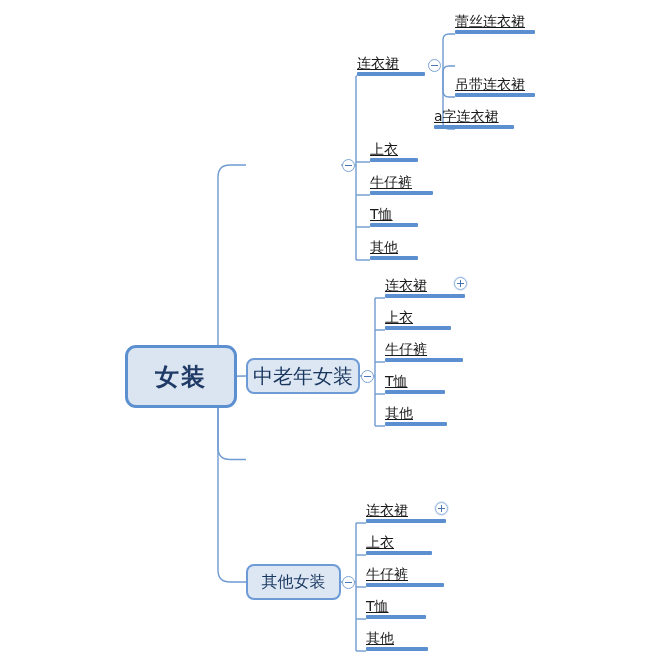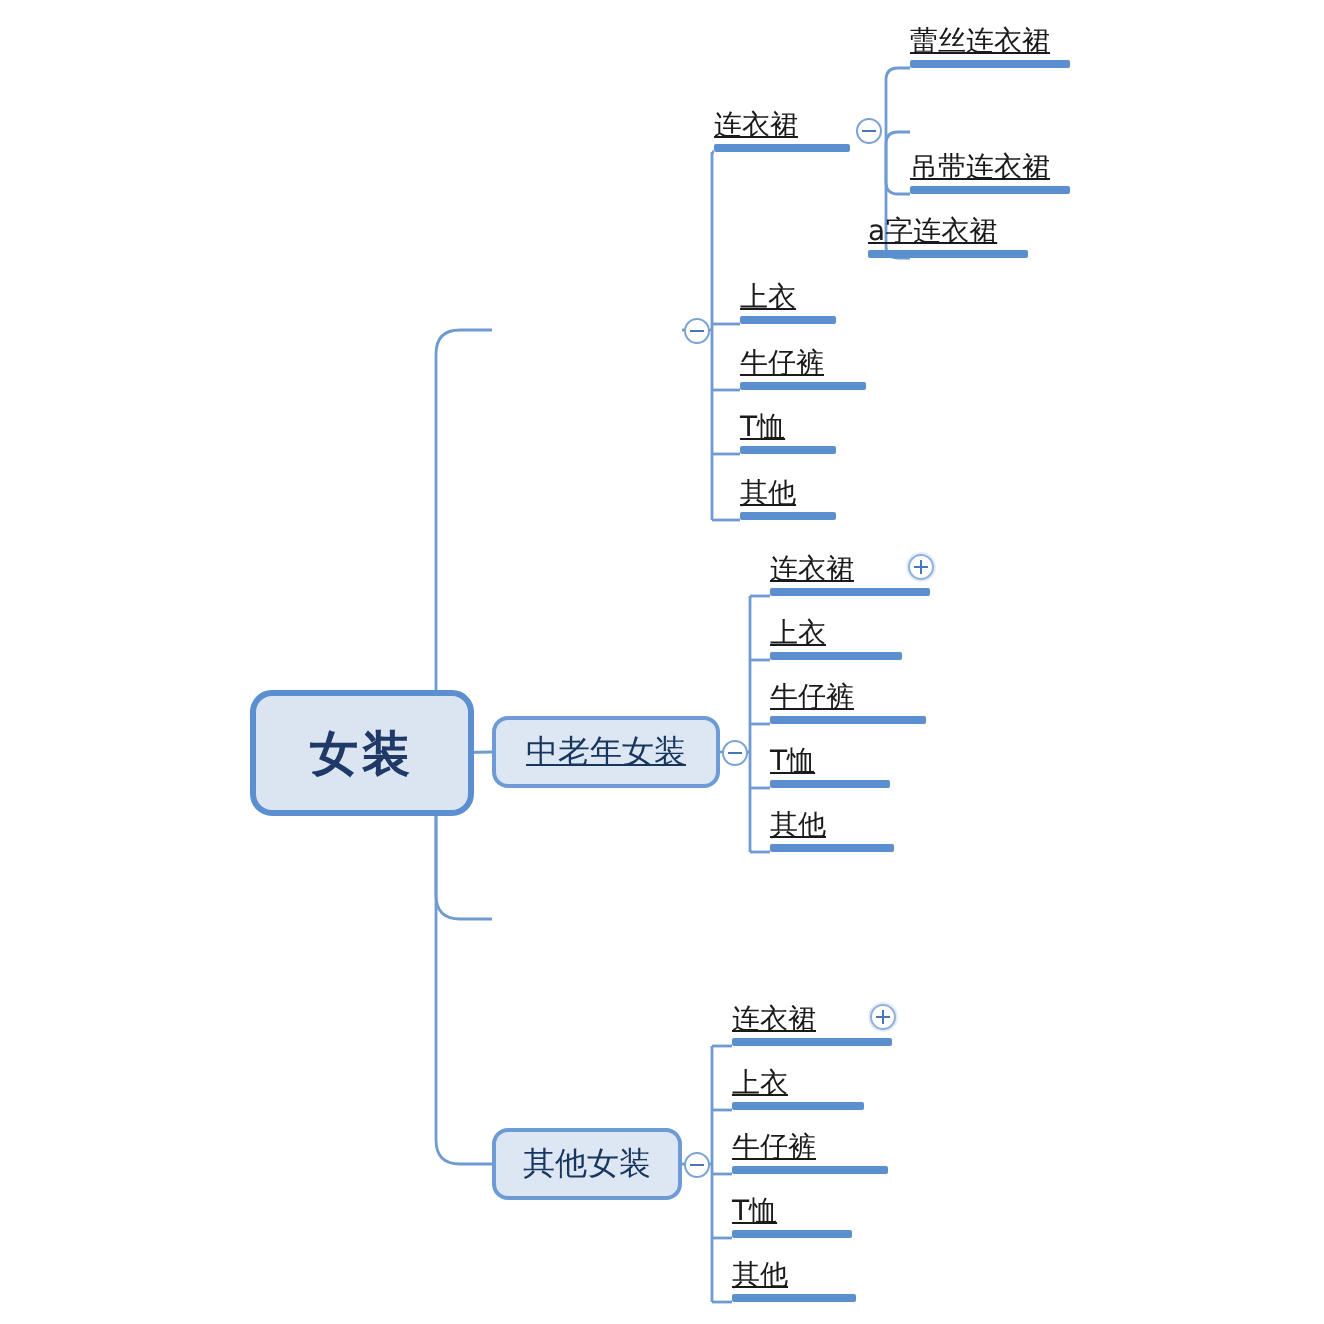--- a/index.html
+++ b/index.html
@@ -174,21 +174,21 @@
       <div class="bar-rule" style="width: 63px;"></div>
     </div>
     <div class="bar-node" style="left: 370px; top: 201px; width: 48px; height: 26px;">
       <div class="bar-label" style="font-size: 14px;">T恤</div>
       <div class="bar-rule" style="width: 48px;"></div>
     </div>
     <div class="bar-node" style="left: 370px; top: 234px; width: 48px; height: 26px;">
       <div class="bar-label" style="font-size: 14px;">其他</div>
       <div class="bar-rule" style="width: 48px;"></div>
     </div>
-    <div class="box-node" style="left: 246px; top: 358px; width: 114px; height: 36px; font-size: 16px; text-decoration: underline;">中老年女装</div>
+    <div class="box-node" style="left: 246px; top: 358px; width: 114px; height: 36px; font-size: 20px;">中老年女装</div>
     <div class="toggle" style="left: 361px; top: 370px;"></div>
     <div class="bar-node" style="left: 385px; top: 272px; width: 80px; height: 26px;">
       <div class="bar-label" style="font-size: 14px;">连衣裙</div>
       <div class="bar-rule" style="width: 80px;"></div>
     </div>
     <div class="toggle plus" style="left: 454px; top: 277px;"></div>
     <div class="bar-node" style="left: 385px; top: 304px; width: 66px; height: 26px;">
       <div class="bar-label" style="font-size: 14px;">上衣</div>
       <div class="bar-rule" style="width: 66px;"></div>
     </div>

